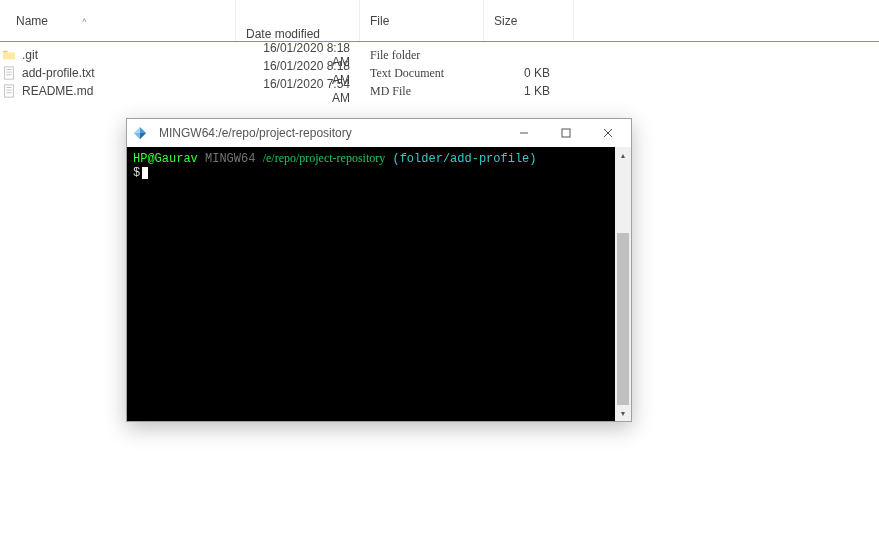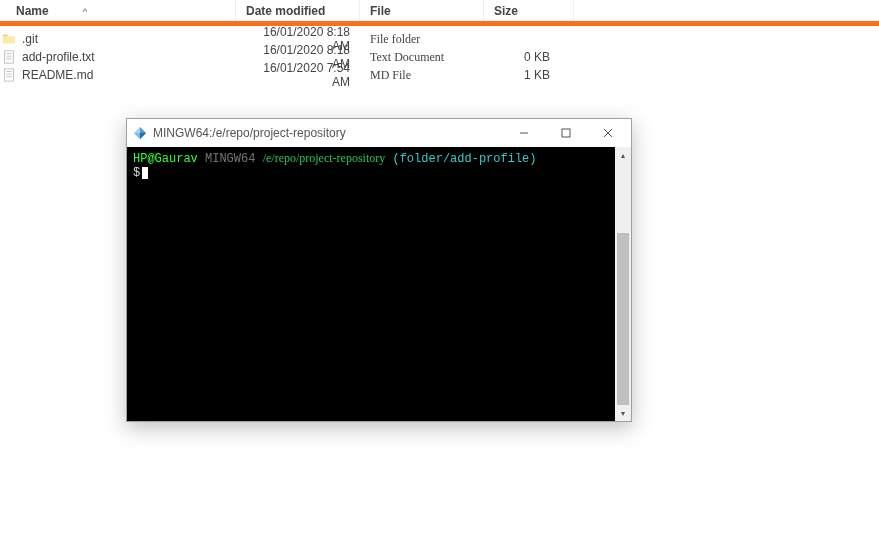--- a/index.html
+++ b/index.html
@@ -13,36 +13,35 @@
     height: 547px;
     position: relative;
     overflow: hidden;
   }
   
   .explorer {
     width: 100%;
   }
   .cols {
     display: flex;
-    border-bottom: 5px solid #f97316;
-    height: 26px;
+    border-bottom: 1px solid #f97316;
+    height: 42px;
     align-items: center;
     color: #444;
-    font-weight: bold;
   }
   .col {
     padding: 0 10px;
     border-right: 1px solid #eee;
     height: 100%;
     display: flex;
     align-items: center;
     gap: 4px;
   }
   .col.name { width: 236px; padding-left: 16px; }
-  .col.date { width: 124px; }
+  .col.date { width: 124px; align-items: flex-end; }
   .col.type { width: 124px; }
   .col.size { width: 90px; justify-content: flex-start; }
   .sort-caret {
     font-size: 8px;
     color: #888;
     margin-left: 30px;
   }
   .rows { padding-top: 4px; }
   .row {
     display: flex;
@@ -77,21 +76,21 @@
   }
   .term-titlebar {
     height: 28px;
     display:flex;
     align-items:center;
     padding: 0 2px 0 6px;
     background:#fff;
     color:#555;
     font-size:12px;
   }
-  .term-titlebar .title-area { display:flex; align-items:flex-start; gap:6px; flex:1; }
+  .term-titlebar .title-area { display:flex; align-items:flex-start; gap:12px; flex:1; }
   .term-titlebar .win-btn {
     width: 42px; height: 28px;
     display:flex; align-items:center; justify-content:center;
     color:#666;
   }
   .term-body {
     flex:1;
     display:flex;
     background:#000;
     position:relative;

